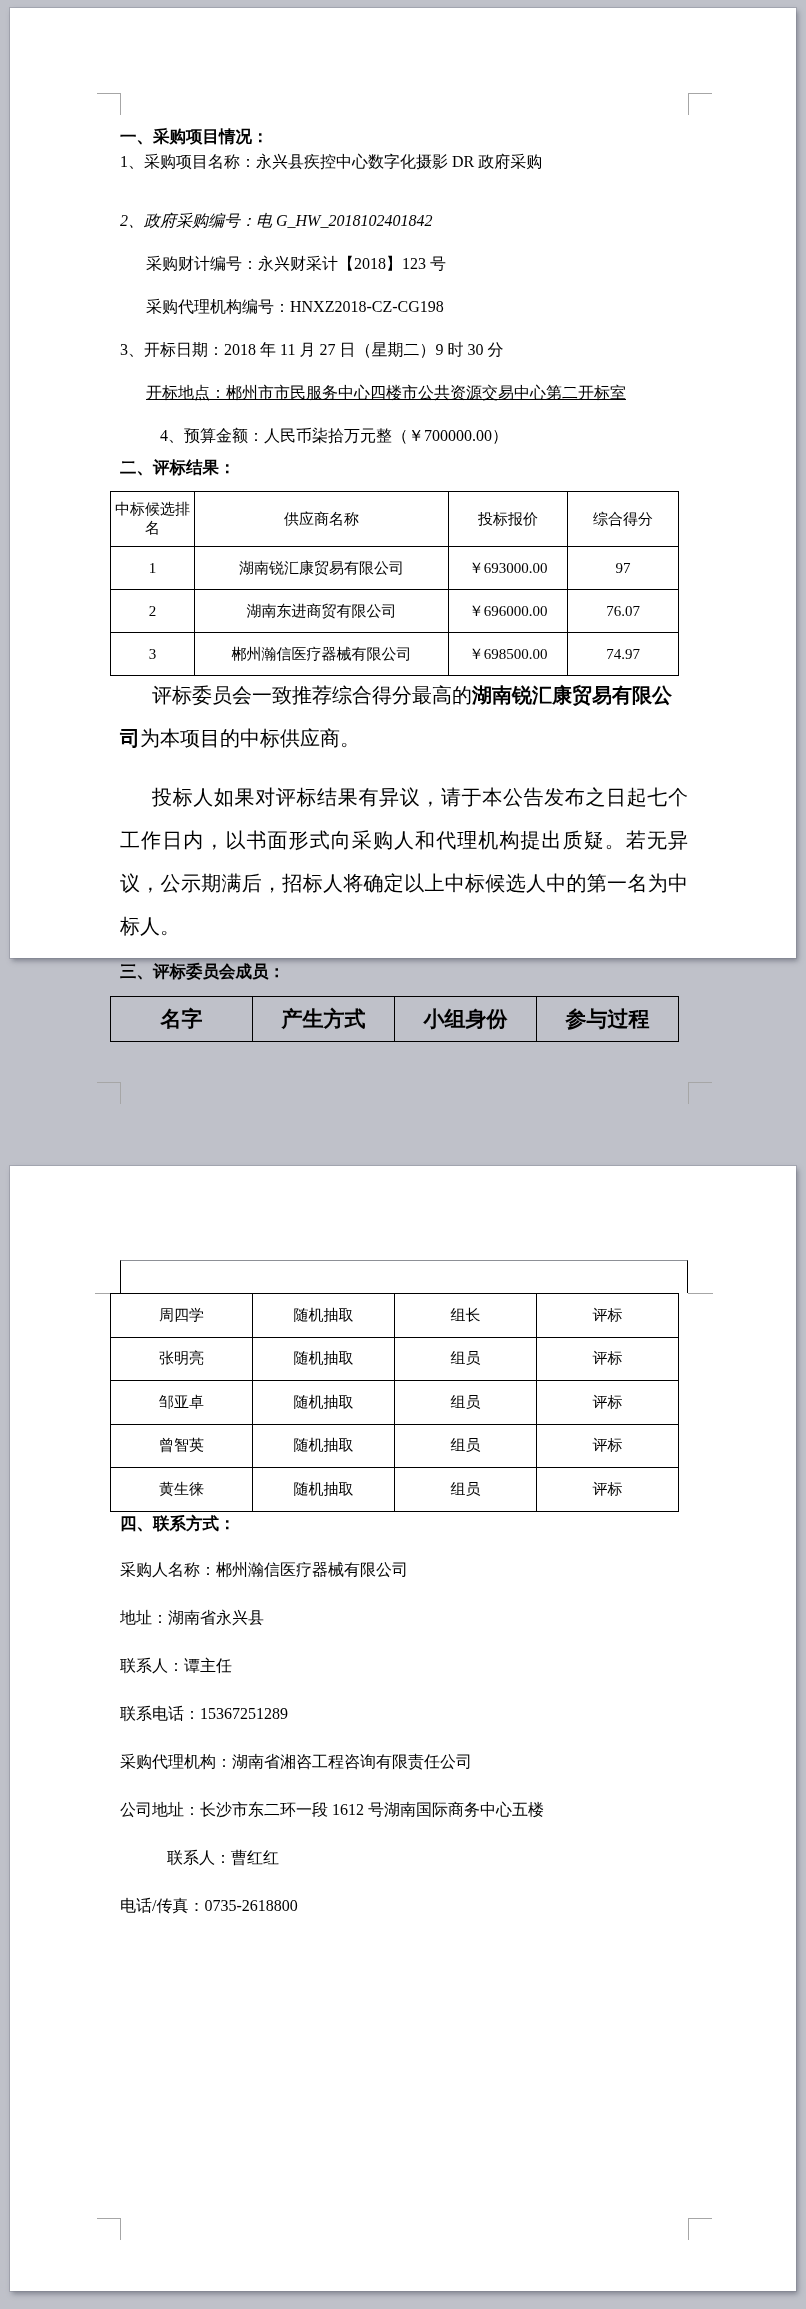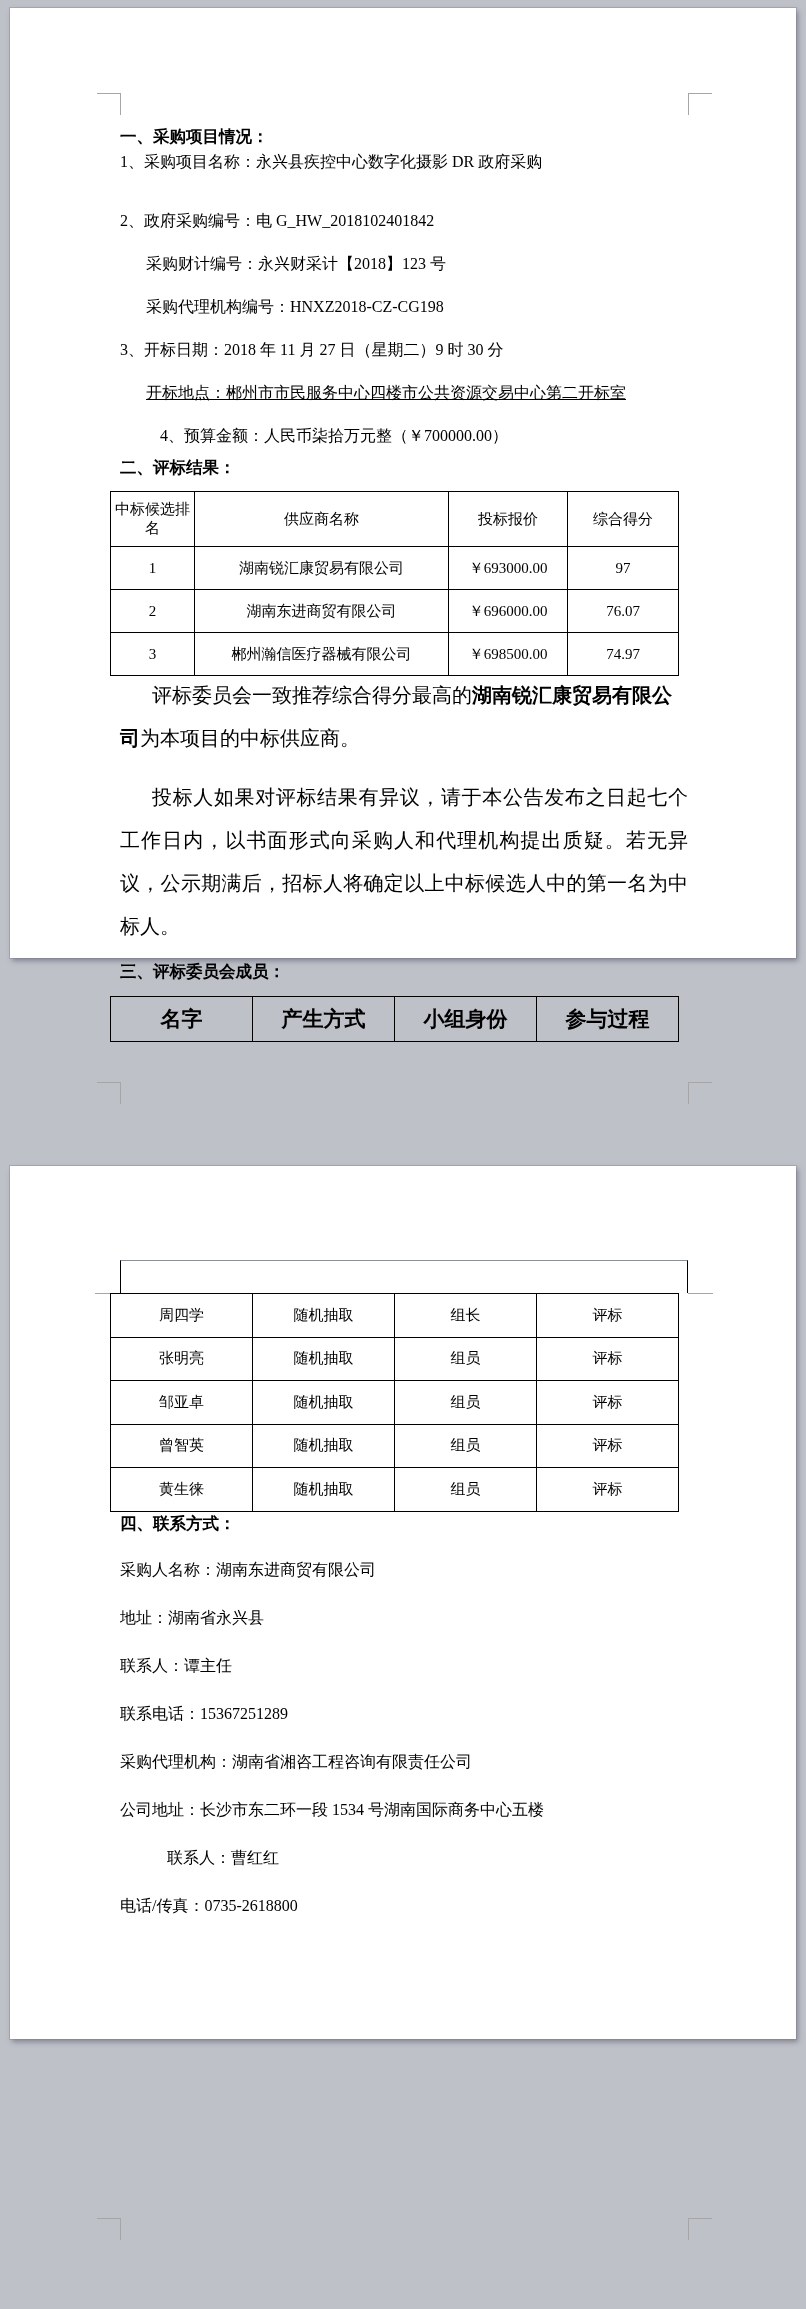--- a/index.html
+++ b/index.html
@@ -7,21 +7,21 @@
     position:relative;width:806px;height:2309px;margin:0 auto;
     background:#bfc1c9;overflow:hidden;
     font-family:"Liberation Serif","DejaVu Serif",serif;
     color:#000;
   }
   .page{
     position:absolute;left:10px;width:786px;background:#ffffff;
     box-shadow:0 0 0 1px rgba(125,128,142,.38), 2px 3px 5px rgba(80,83,98,.55);
   }
   .page1{top:8px;height:950px;}
-  .page2{top:1166px;height:873px;}
+  .page2{top:1166px;height:1125px;}
   .line{
     position:absolute;left:110px;width:568px;height:44px;line-height:44px;
     font-size:16px;white-space:nowrap;
   }
   .indent{padding-left:26px;}
   .sec{
     position:absolute;left:110px;width:568px;height:44px;line-height:44px;
     font-size:16.5px;font-weight:bold;white-space:nowrap;
   }
   .para{
@@ -60,21 +60,21 @@
 
   <div class="page page1">
     <div class="mark mark-l" style="left:87px;top:85px;"></div>
     <div class="mark mark-r" style="left:678px;top:85px;"></div>
     <div class="mark mark-l" style="left:87px;top:1074px;"></div>
     <div class="mark mark-r" style="left:678px;top:1074px;"></div>
 
     <div class="sec" style="top:107px;">一、采购项目情况：</div>
 
     <div class="line" style="top:132px;">1、采购项目名称：永兴县疾控中心数字化摄影 DR 政府采购</div>
-    <div class="line" style="top:191px;">2、政府采购编号：电 G_HW_2018102401842</div>
+    <div class="line" style="top:191px;font-style:italic;">2、政府采购编号：电 G_HW_2018102401842</div>
     <div class="line indent" style="top:234px;">采购财计编号：永兴财采计【2018】123 号</div>
     <div class="line indent" style="top:277px;">采购代理机构编号：HNXZ2018-CZ-CG198</div>
     <div class="line" style="top:320px;">3、开标日期：2018 年 11 月 27 日（星期二）9 时 30 分</div>
     <div class="line indent" style="top:363px;text-decoration:underline;">开标地点：郴州市市民服务中心四楼市公共资源交易中心第二开标室</div>
     <div class="line" style="top:406px;margin-left:40px;">4、预算金额：人民币柒拾万元整（￥700000.00）</div>
 
     <div class="sec" style="top:438px;">二、评标结果：</div>
 
     <table class="doc bid-table" style="top:483px;width:568px;">
       <colgroup>
@@ -178,23 +178,23 @@
         <td>黄生徕</td>
         <td>随机抽取</td>
         <td>组员</td>
         <td>评标</td>
       </tr>
     </tbody>
       </table>
 
     <div class="sec" style="top:336px;">四、联系方式：</div>
 
-    <div class="line" style="top:382px;">采购人名称：湖南东进商贸有限公司</div>
+    <div class="line" style="top:382px;">采购人名称：郴州瀚信医疗器械有限公司</div>
     <div class="line" style="top:430px;">地址：湖南省永兴县</div>
     <div class="line" style="top:478px;">联系人：谭主任</div>
     <div class="line" style="top:526px;">联系电话：15367251289</div>
     <div class="line" style="top:574px;">采购代理机构：湖南省湘咨工程咨询有限责任公司</div>
-    <div class="line" style="top:622px;">公司地址：长沙市东二环一段 1534 号湖南国际商务中心五楼</div>
+    <div class="line" style="top:622px;">公司地址：长沙市东二环一段 1612 号湖南国际商务中心五楼</div>
     <div class="line" style="top:670px;margin-left:47px;">联系人：曹红红</div>
     <div class="line" style="top:718px;">电话/传真：0735-2618800</div>
   </div>
 
 </div>
 
 </body></html>

